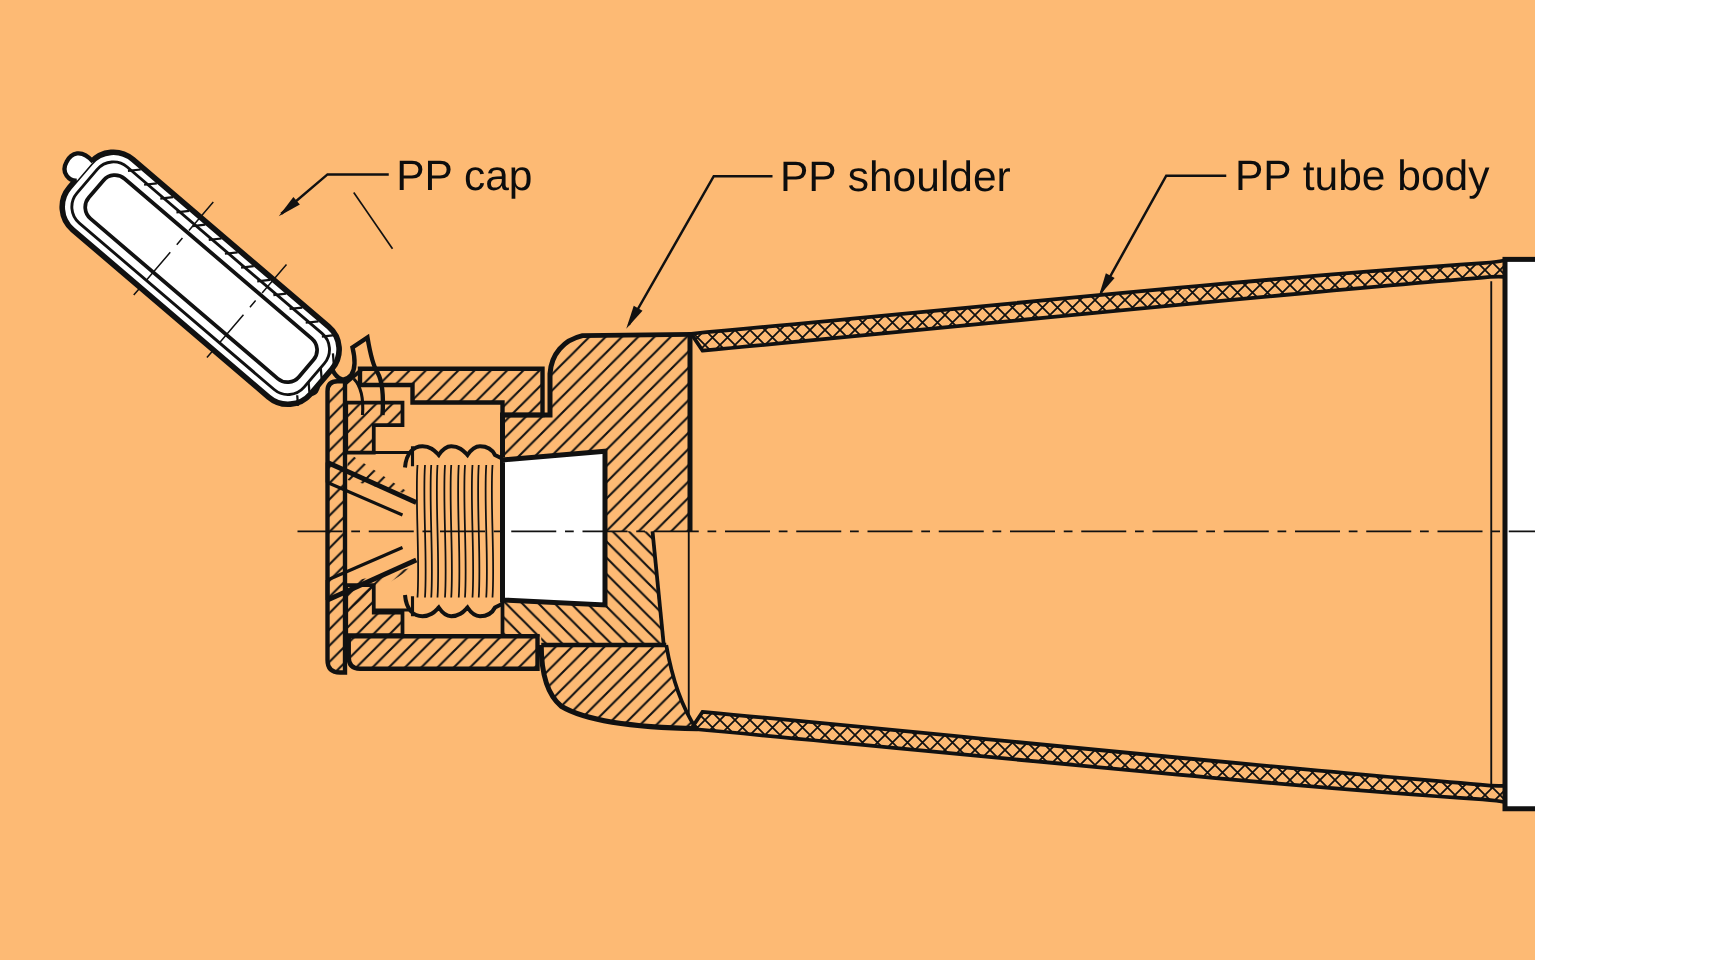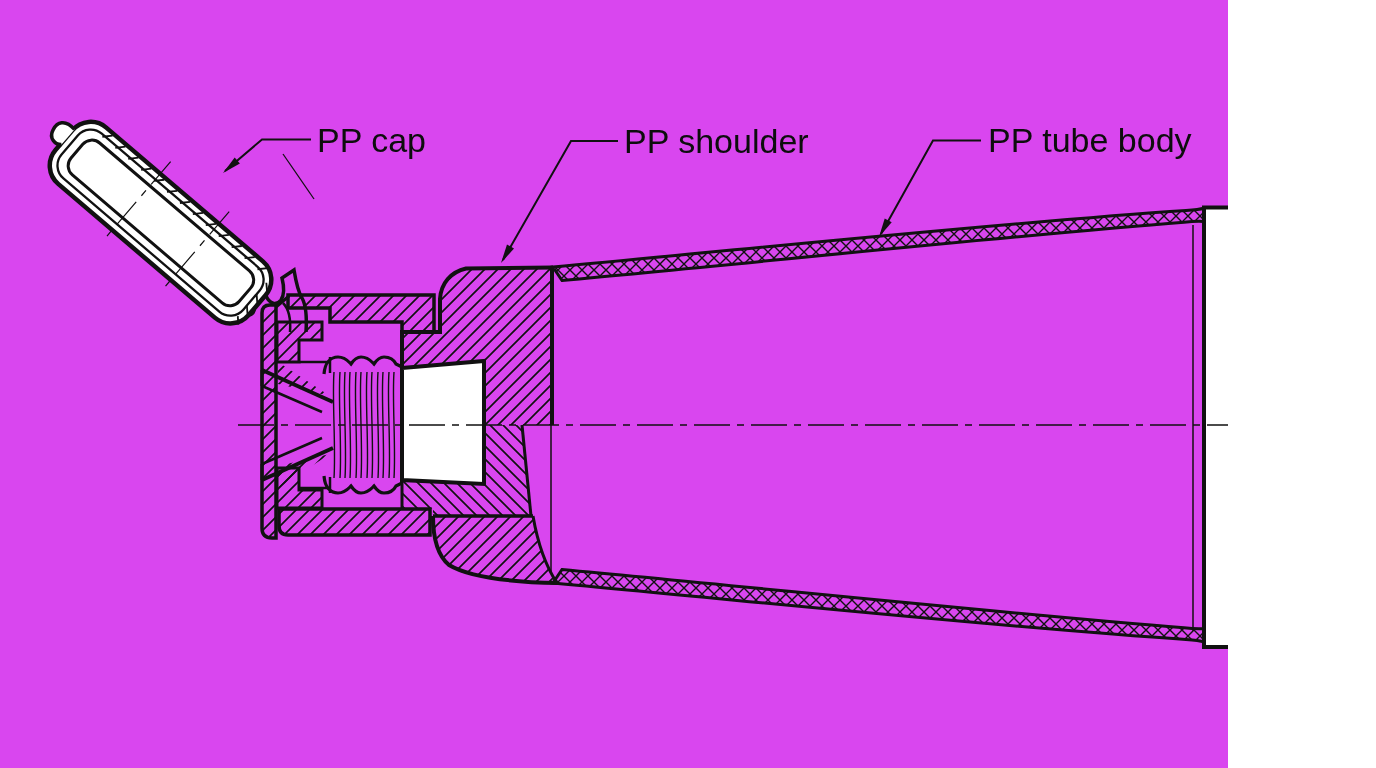--- a/index.html
+++ b/index.html
@@ -1,16 +1,16 @@
 <!DOCTYPE html>
 <html><head>
 <meta charset="utf-8">
 <style>
   html,body{margin:0;padding:0;background:#ffffff;}
-  .stage{width:1228px;height:768px;position:relative;background:#d946ef;overflow:hidden;
+  .stage{width:1228px;height:768px;position:relative;background:#fdba74;overflow:hidden;
          font-family:"Liberation Sans", sans-serif;}
   svg text{font-family:"Liberation Sans", sans-serif;font-size:34px;fill:#0d0d0d;}
 </style>
 </head>
 <body>
 
 <div class="stage">
 <svg width="1376" height="768" viewBox="0 0 1376 768">
   <defs>
     <pattern id="hA" width="13" height="13" patternUnits="userSpaceOnUse">

